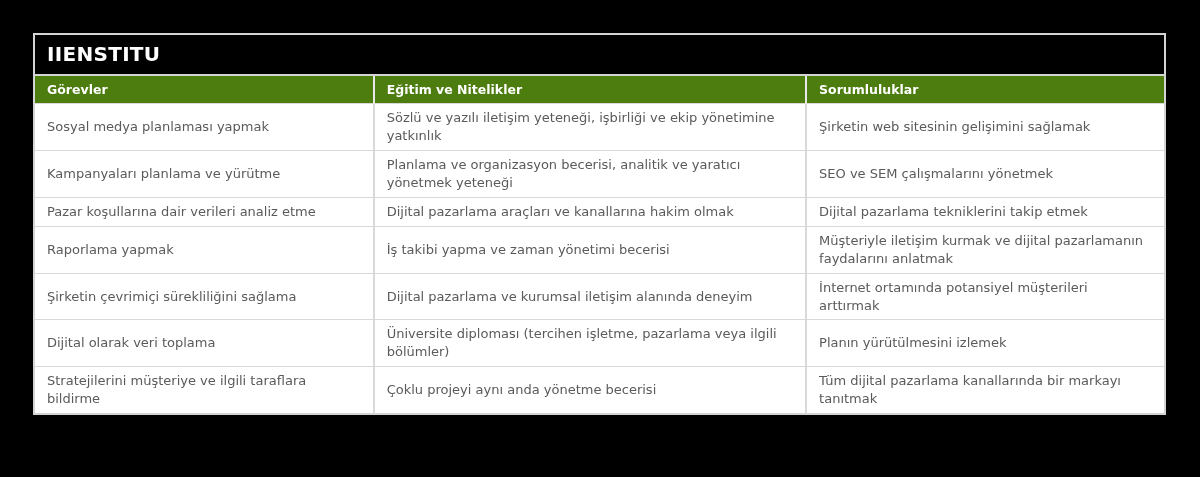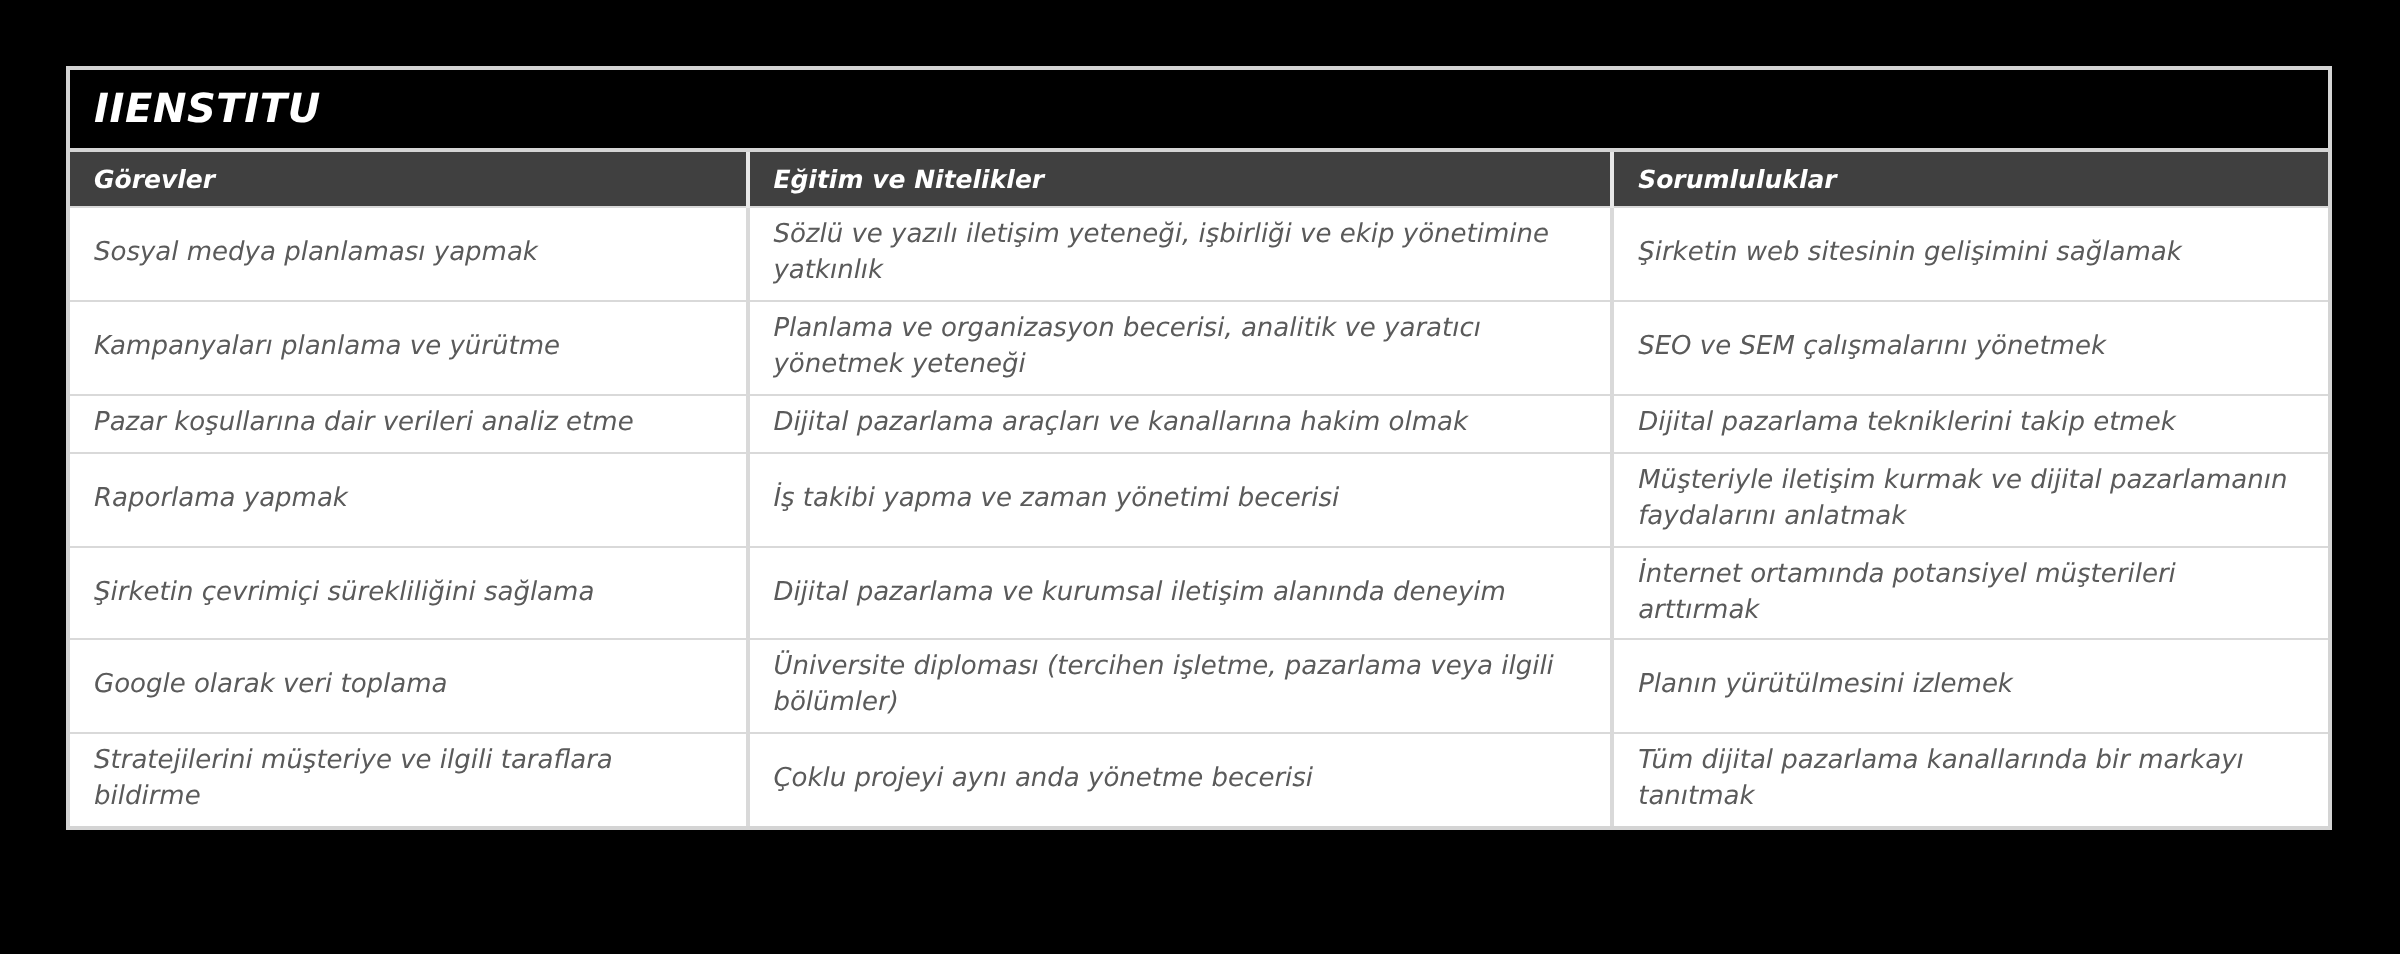--- a/index.html
+++ b/index.html
@@ -10,21 +10,20 @@
     height: 477px;
     background: #000000;
     font-family: "DejaVu Sans", "Liberation Sans", sans-serif;
     overflow: hidden;
   }
   .canvas {
     position: relative;
     width: 1200px;
     height: 349px;
     background: #000000;
-    font-style: italic;
   }
   .panel {
     position: absolute;
     left: 33px;
     top: 33px;
     width: 1133px;
     background: #000000;
     border: 2px solid #d4d4d4;
   }
   .title-bar {
@@ -38,21 +37,21 @@
   }
   table.job-table {
     width: 100%;
     border-collapse: collapse;
     table-layout: fixed;
   }
   table.job-table col.c1 { width: 30.0%; }
   table.job-table col.c2 { width: 38.3%; }
   table.job-table col.c3 { width: 31.7%; }
   table.job-table th {
-    background: #404040;
+    background: #4d7c0f;
     color: #ffffff;
     font-size: 12.5px;
     font-weight: bold;
     text-align: left;
     padding: 6px 12px;
     border-left: 2px solid #e8e8e8;
     border-bottom: 1px solid #d9d9d9;
   }
   table.job-table th:first-child { border-left: none; }
   table.job-table td {
@@ -108,21 +107,21 @@
           <td>Raporlama yapmak</td>
           <td>İş takibi yapma ve zaman yönetimi becerisi</td>
           <td>Müşteriyle iletişim kurmak ve dijital pazarlamanın faydalarını anlatmak</td>
         </tr>
         <tr>
           <td>Şirketin çevrimiçi sürekliliğini sağlama</td>
           <td>Dijital pazarlama ve kurumsal iletişim alanında deneyim</td>
           <td>İnternet ortamında potansiyel müşterileri arttırmak</td>
         </tr>
         <tr>
-          <td>Google olarak veri toplama</td>
+          <td>Dijital olarak veri toplama</td>
           <td>Üniversite diploması (tercihen işletme, pazarlama veya ilgili bölümler)</td>
           <td>Planın yürütülmesini izlemek</td>
         </tr>
         <tr>
           <td>Stratejilerini müşteriye ve ilgili taraflara bildirme</td>
           <td>Çoklu projeyi aynı anda yönetme becerisi</td>
           <td>Tüm dijital pazarlama kanallarında bir markayı tanıtmak</td>
         </tr>
 
       </tbody>

